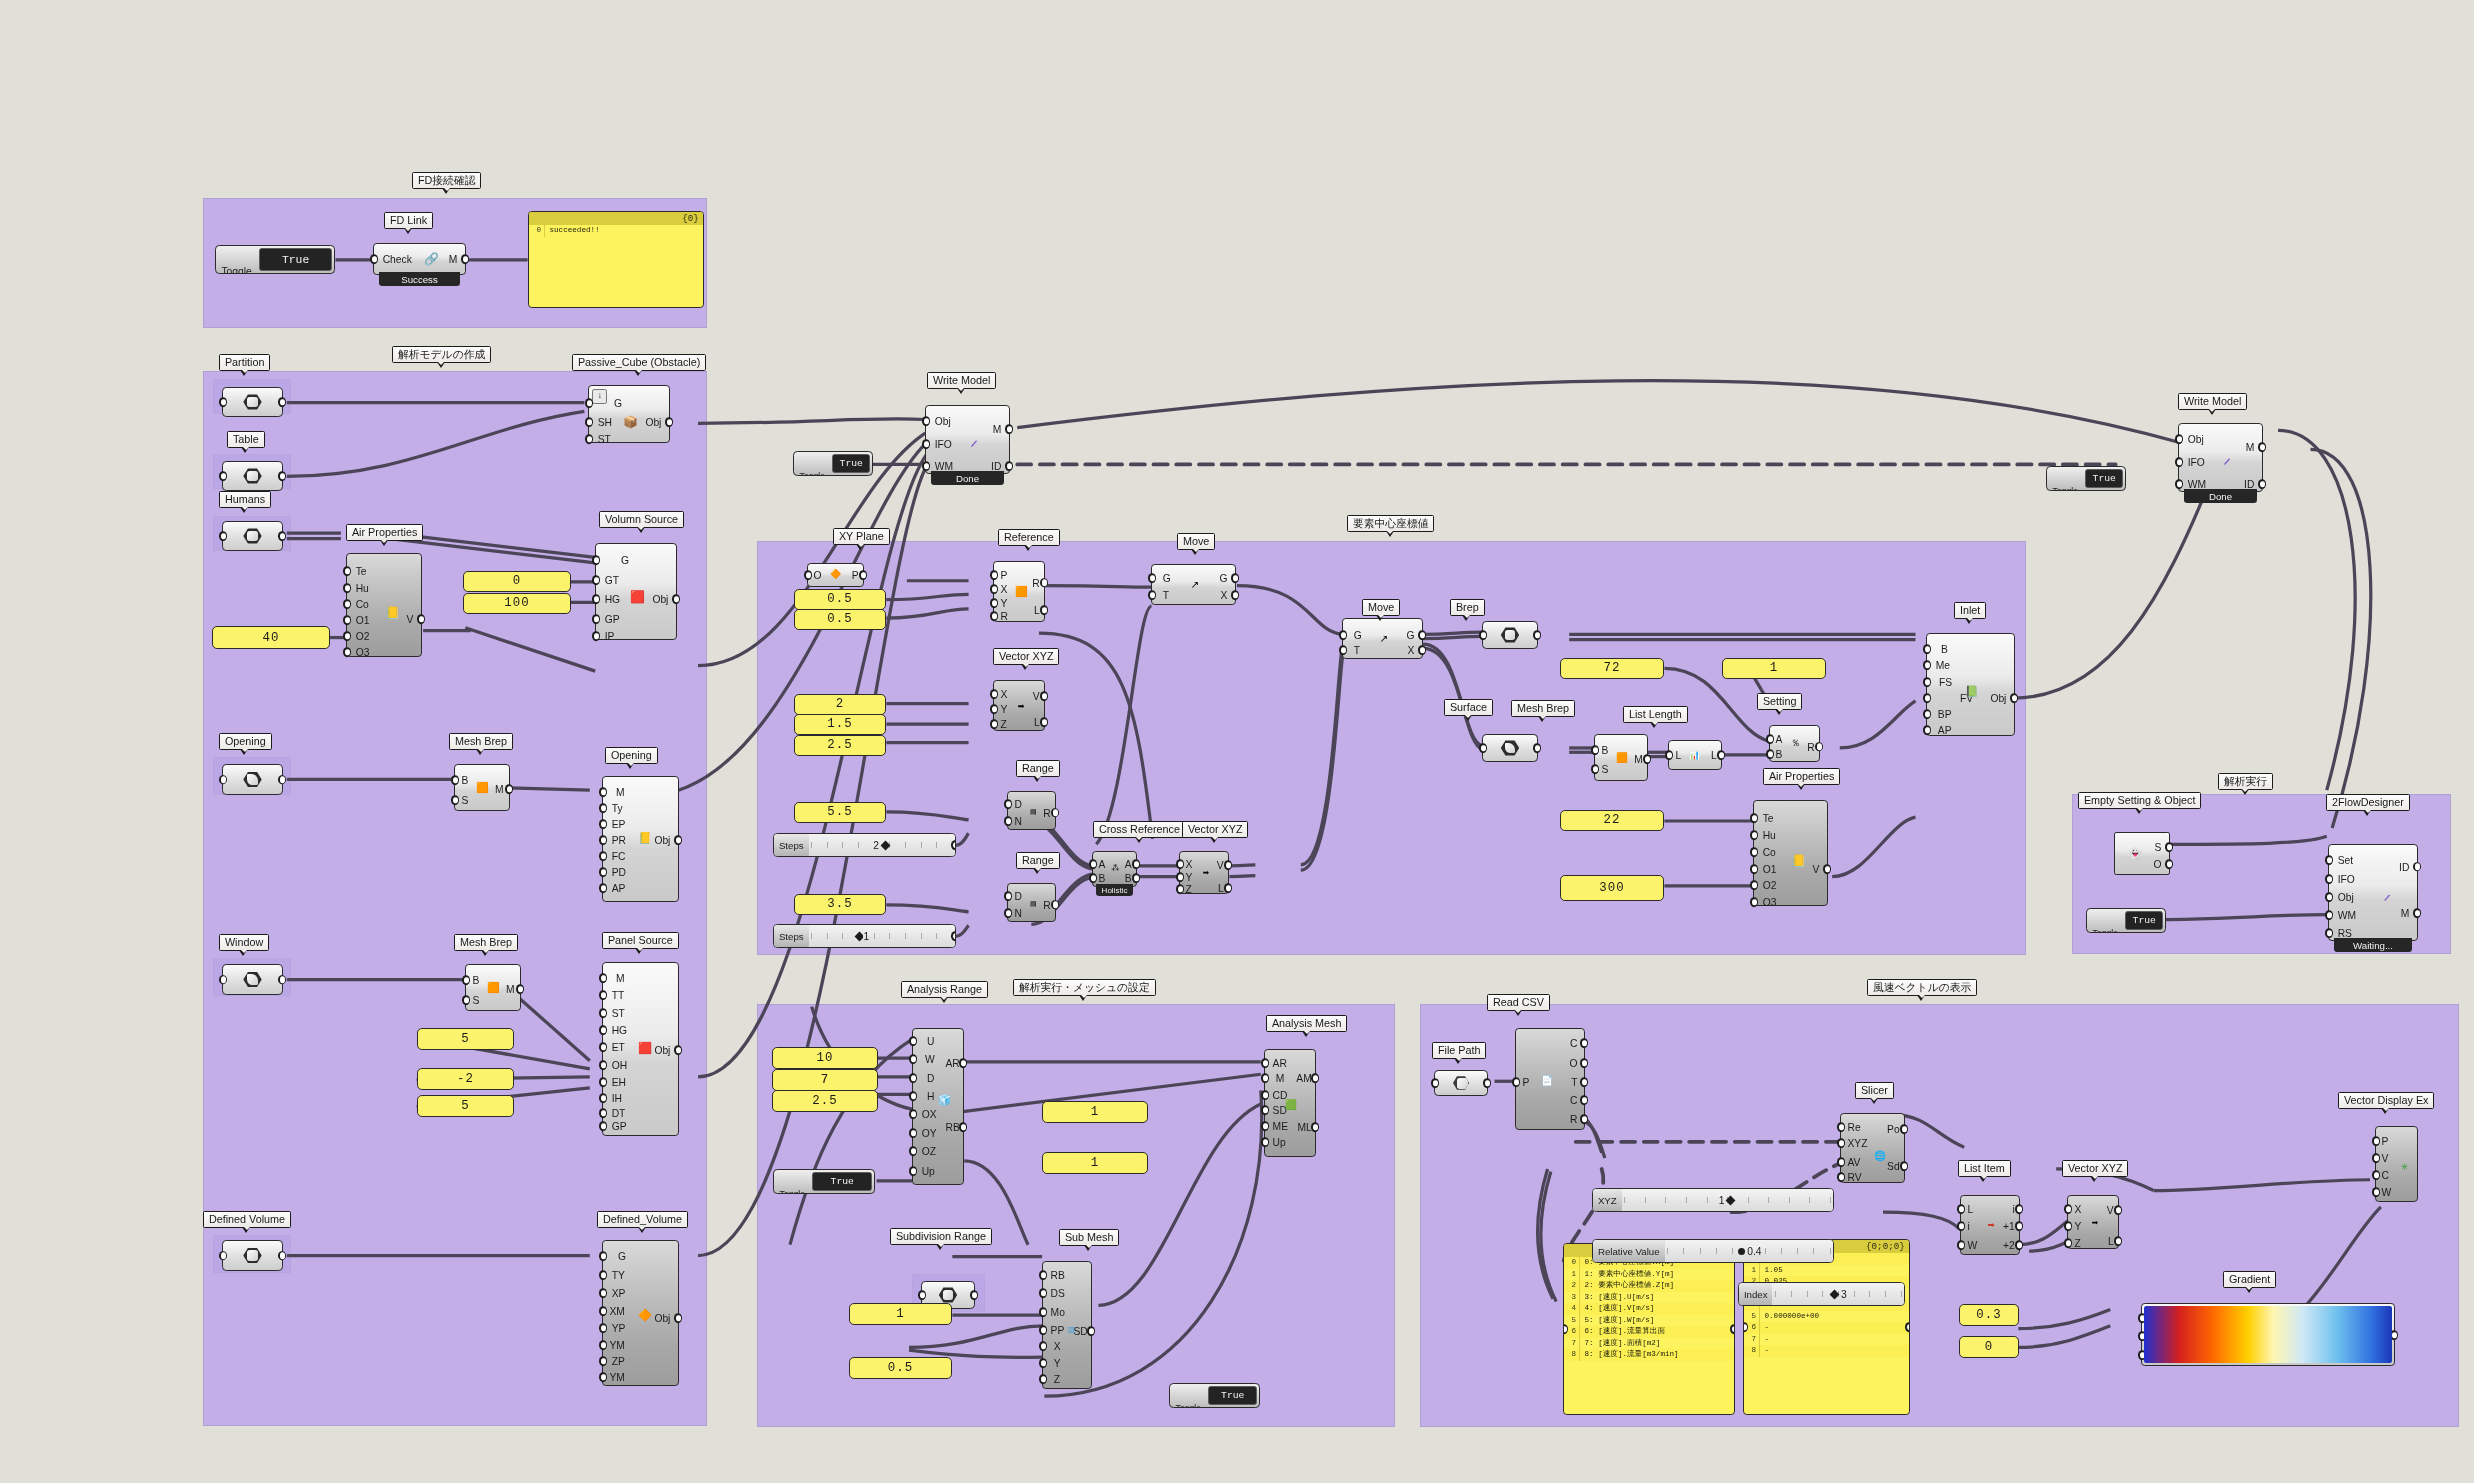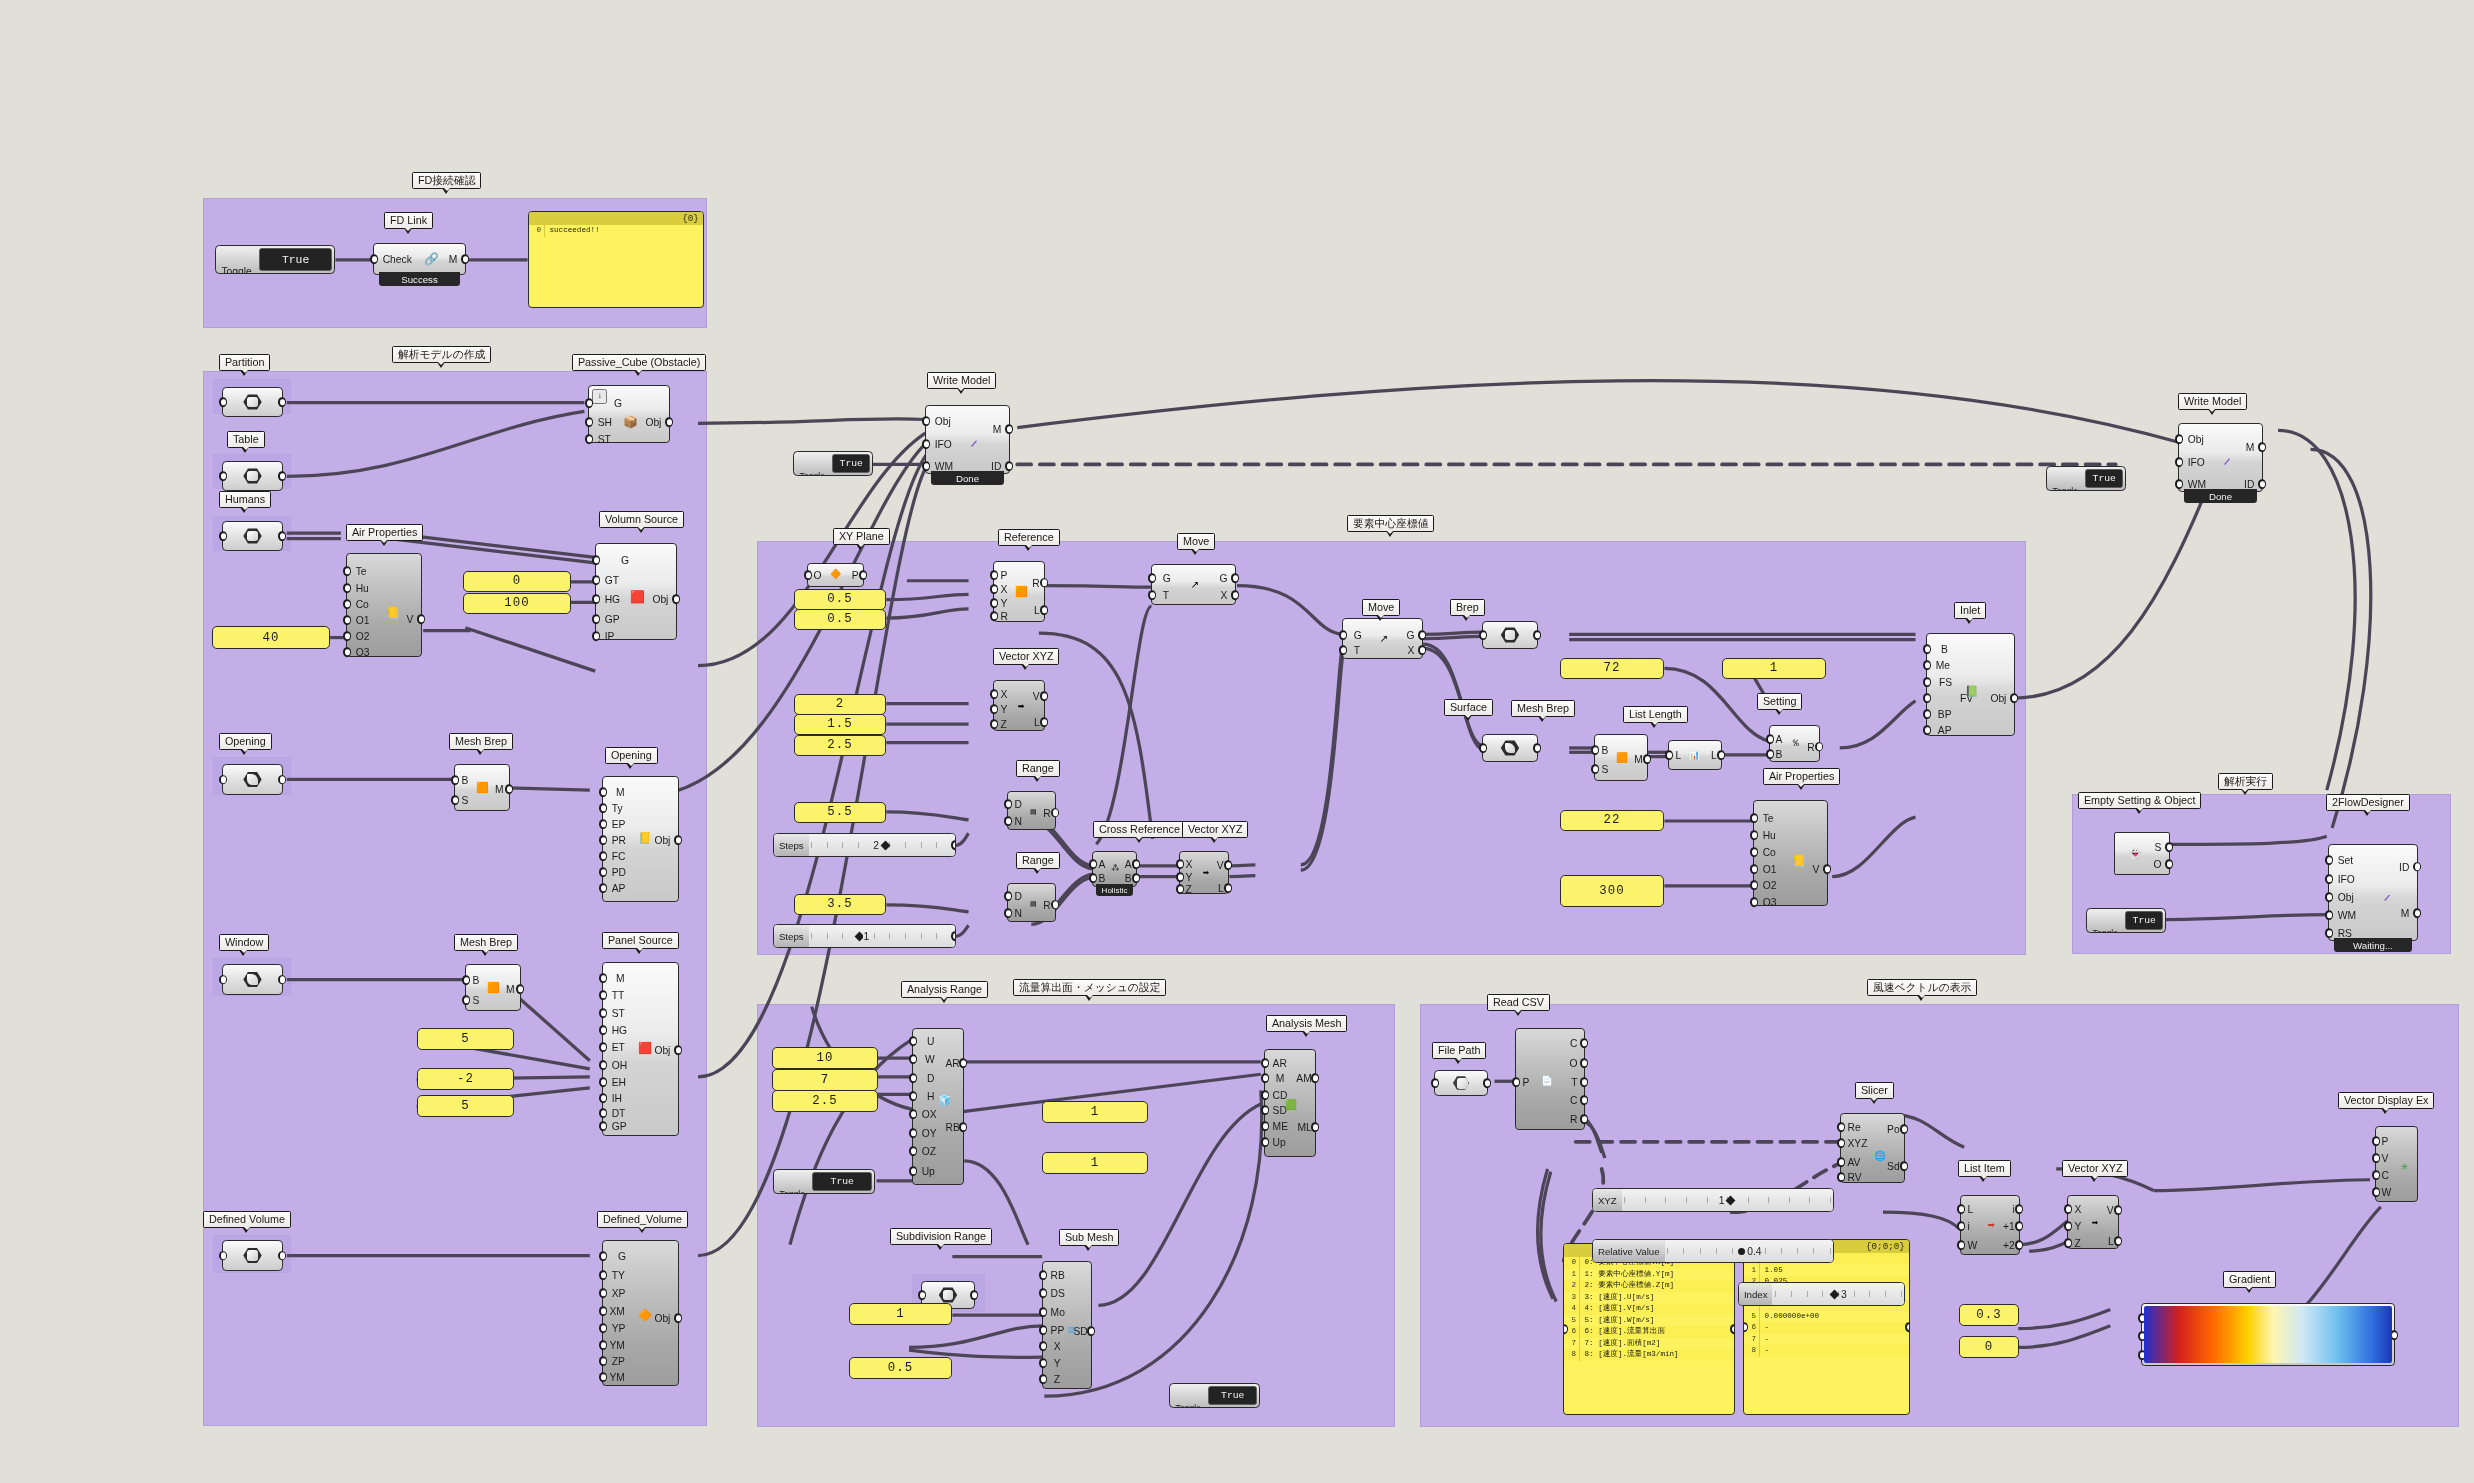--- a/index.html
+++ b/index.html
@@ -256,21 +256,21 @@
 <div class="group sub" style="left:213px;top:1235px;width:78px;height:38px;"></div>
 <div class="group" style="left:757px;top:541px;width:1269px;height:414px;"></div>
 <div class="group" style="left:757px;top:1004px;width:638px;height:423px;"></div>
 <div class="group sub" style="left:912px;top:1274px;width:73px;height:38px;"></div>
 <div class="group" style="left:1420px;top:1004px;width:1039px;height:423px;"></div>
 <div class="group" style="left:2072px;top:794px;width:379px;height:160px;"></div>
 
 <div class="cap" style="left:412px;top:172px;">FD接続確認</div>
 <div class="cap" style="left:392px;top:346px;">解析モデルの作成</div>
 <div class="cap" style="left:1347px;top:515px;">要素中心座標値</div>
-<div class="cap" style="left:1013px;top:979px;">流量算出面・メッシュの設定</div>
+<div class="cap" style="left:1013px;top:979px;">解析実行・メッシュの設定</div>
 <div class="cap" style="left:1867px;top:979px;">風速ベクトルの表示</div>
 <div class="cap" style="left:2218px;top:773px;">解析実行</div>
 
 <div class="toggle" style="left:215px;top:245px;width:120px;height:29px;">
   <span class="tlab">Toggle</span>
   <span class="tval">True</span>
 </div>
 <div class="cap" style="left:384px;top:212px;">FD Link</div>
 <div class="comp" style="left:373px;top:243px;width:93px;height:32px;">
   <div class="nub l" style="top:50%;"></div>
@@ -735,21 +735,21 @@
       <span class="pin" style="top:68px;">O1</span>
   <div class="nub l" style="top:84px;"></div>
       <span class="pin" style="top:84px;">O2</span>
   <div class="nub l" style="top:101px;"></div>
       <span class="pin" style="top:101px;">O3</span>
   <span class="gicon" style="left:62%;top:58%;">📒</span>
   <span class="pout" style="top:68px;">V</span>
   <div class="nub r" style="top:68px;"></div>
 </div>
 <div class="num" style="left:1560px;top:810px;width:104px;height:20.6px;">22</div>
-<div class="num" style="left:1560px;top:875px;width:104px;height:32px;">300</div>
+<div class="num" style="left:1560px;top:875px;width:104px;height:26px;">300</div>
 
 <div class="cap" style="left:1954px;top:602px;">Inlet</div>
 <div class="comp" style="left:1926px;top:633px;width:89px;height:103px;">
   <div class="nub l" style="top:15px;"></div>
       <span class="pin" style="top:15px;left:14px;">B</span>
   <div class="nub l" style="top:31px;"></div>
       <span class="pin" style="top:31px;left:8.7px;">Me</span>
   <div class="nub l" style="top:48px;"></div>
       <span class="pin" style="top:48px;left:12px;">FS</span>
   <div class="nub l" style="top:64px;"></div>

